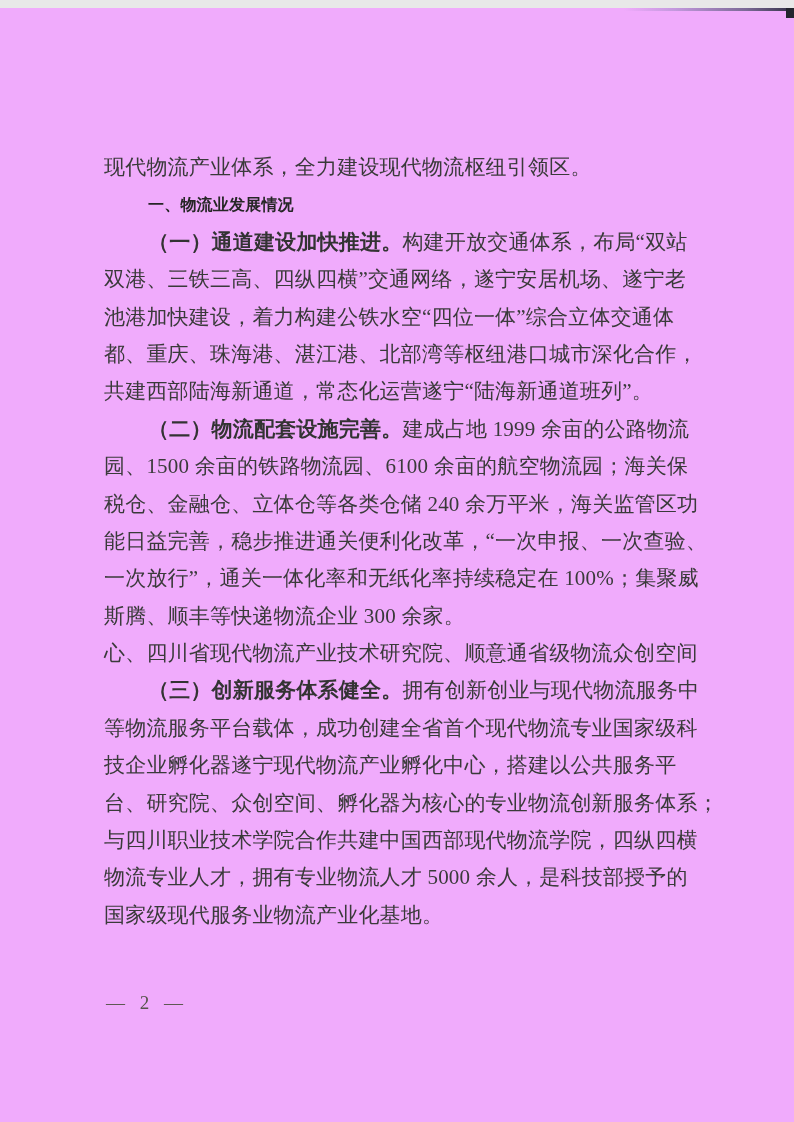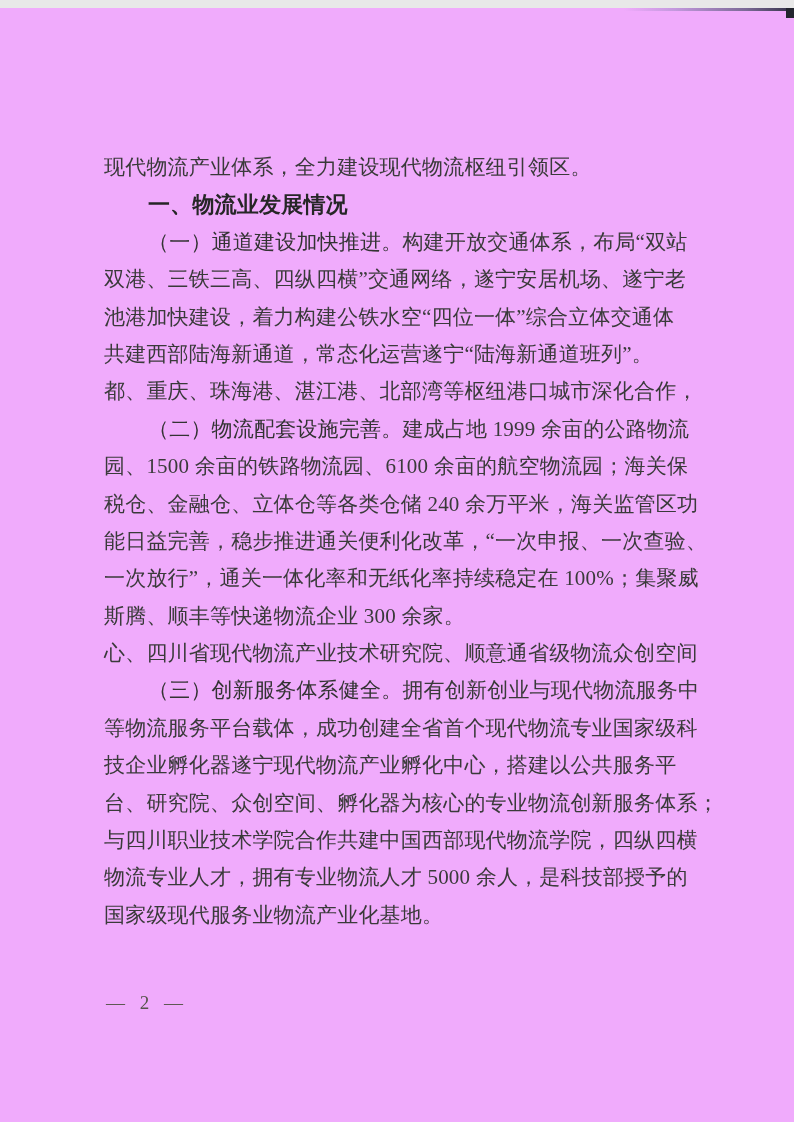--- a/index.html
+++ b/index.html
@@ -50,25 +50,25 @@
     font-size: 21px;
     white-space: nowrap;
     letter-spacing: 0.2px;
   }
   .line.indent {
     padding-left: 44px;
   }
   .line.heading {
     font-family: "Liberation Sans", "DejaVu Sans", sans-serif;
     font-weight: bold;
-    font-size: 22px;
+    font-size: 16px;
     color: #262626;
   }
   .line .lead {
-    font-weight: 400;
+    font-weight: 700;
     color: #333333;
     text-align: center;
   }
   .page-number {
     position: absolute;
     left: 106px;
     top: 984px;
     font-size: 19px;
     letter-spacing: 5px;
     color: #57554c;
@@ -82,22 +82,22 @@
 
   <div class="artifact-streak"></div>
   <div class="artifact-corner"></div>
 
   <div class="textblock">
     <div class="line">现代物流产业体系，全力建设现代物流枢纽引领区。</div>
     <div class="line heading indent">一、物流业发展情况</div>
     <div class="line indent"><span class="lead">（一）通道建设加快推进。</span><span>构建开放交通体系，布局“双站</span></div>
     <div class="line">双港、三铁三高、四纵四横”交通网络，遂宁安居机场、遂宁老</div>
     <div class="line">池港加快建设，着力构建公铁水空“四位一体”综合立体交通体</div>
+    <div class="line">都、重庆、珠海港、湛江港、北部湾等枢纽港口城市深化合作，</div>
     <div class="line">共建西部陆海新通道，常态化运营遂宁“陆海新通道班列”。</div>
-    <div class="line">都、重庆、珠海港、湛江港、北部湾等枢纽港口城市深化合作，</div>
     <div class="line indent"><span class="lead">（二）物流配套设施完善。</span><span>建成占地 1999 余亩的公路物流</span></div>
     <div class="line">园、1500 余亩的铁路物流园、6100 余亩的航空物流园；海关保</div>
     <div class="line">税仓、金融仓、立体仓等各类仓储 240 余万平米，海关监管区功</div>
     <div class="line">能日益完善，稳步推进通关便利化改革，“一次申报、一次查验、</div>
     <div class="line">一次放行”，通关一体化率和无纸化率持续稳定在 100%；集聚威</div>
     <div class="line">斯腾、顺丰等快递物流企业 300 余家。</div>
     <div class="line">心、四川省现代物流产业技术研究院、顺意通省级物流众创空间</div>
     <div class="line indent"><span class="lead">（三）创新服务体系健全。</span><span>拥有创新创业与现代物流服务中</span></div>
     <div class="line">等物流服务平台载体，成功创建全省首个现代物流专业国家级科</div>
     <div class="line">技企业孵化器遂宁现代物流产业孵化中心，搭建以公共服务平</div>

